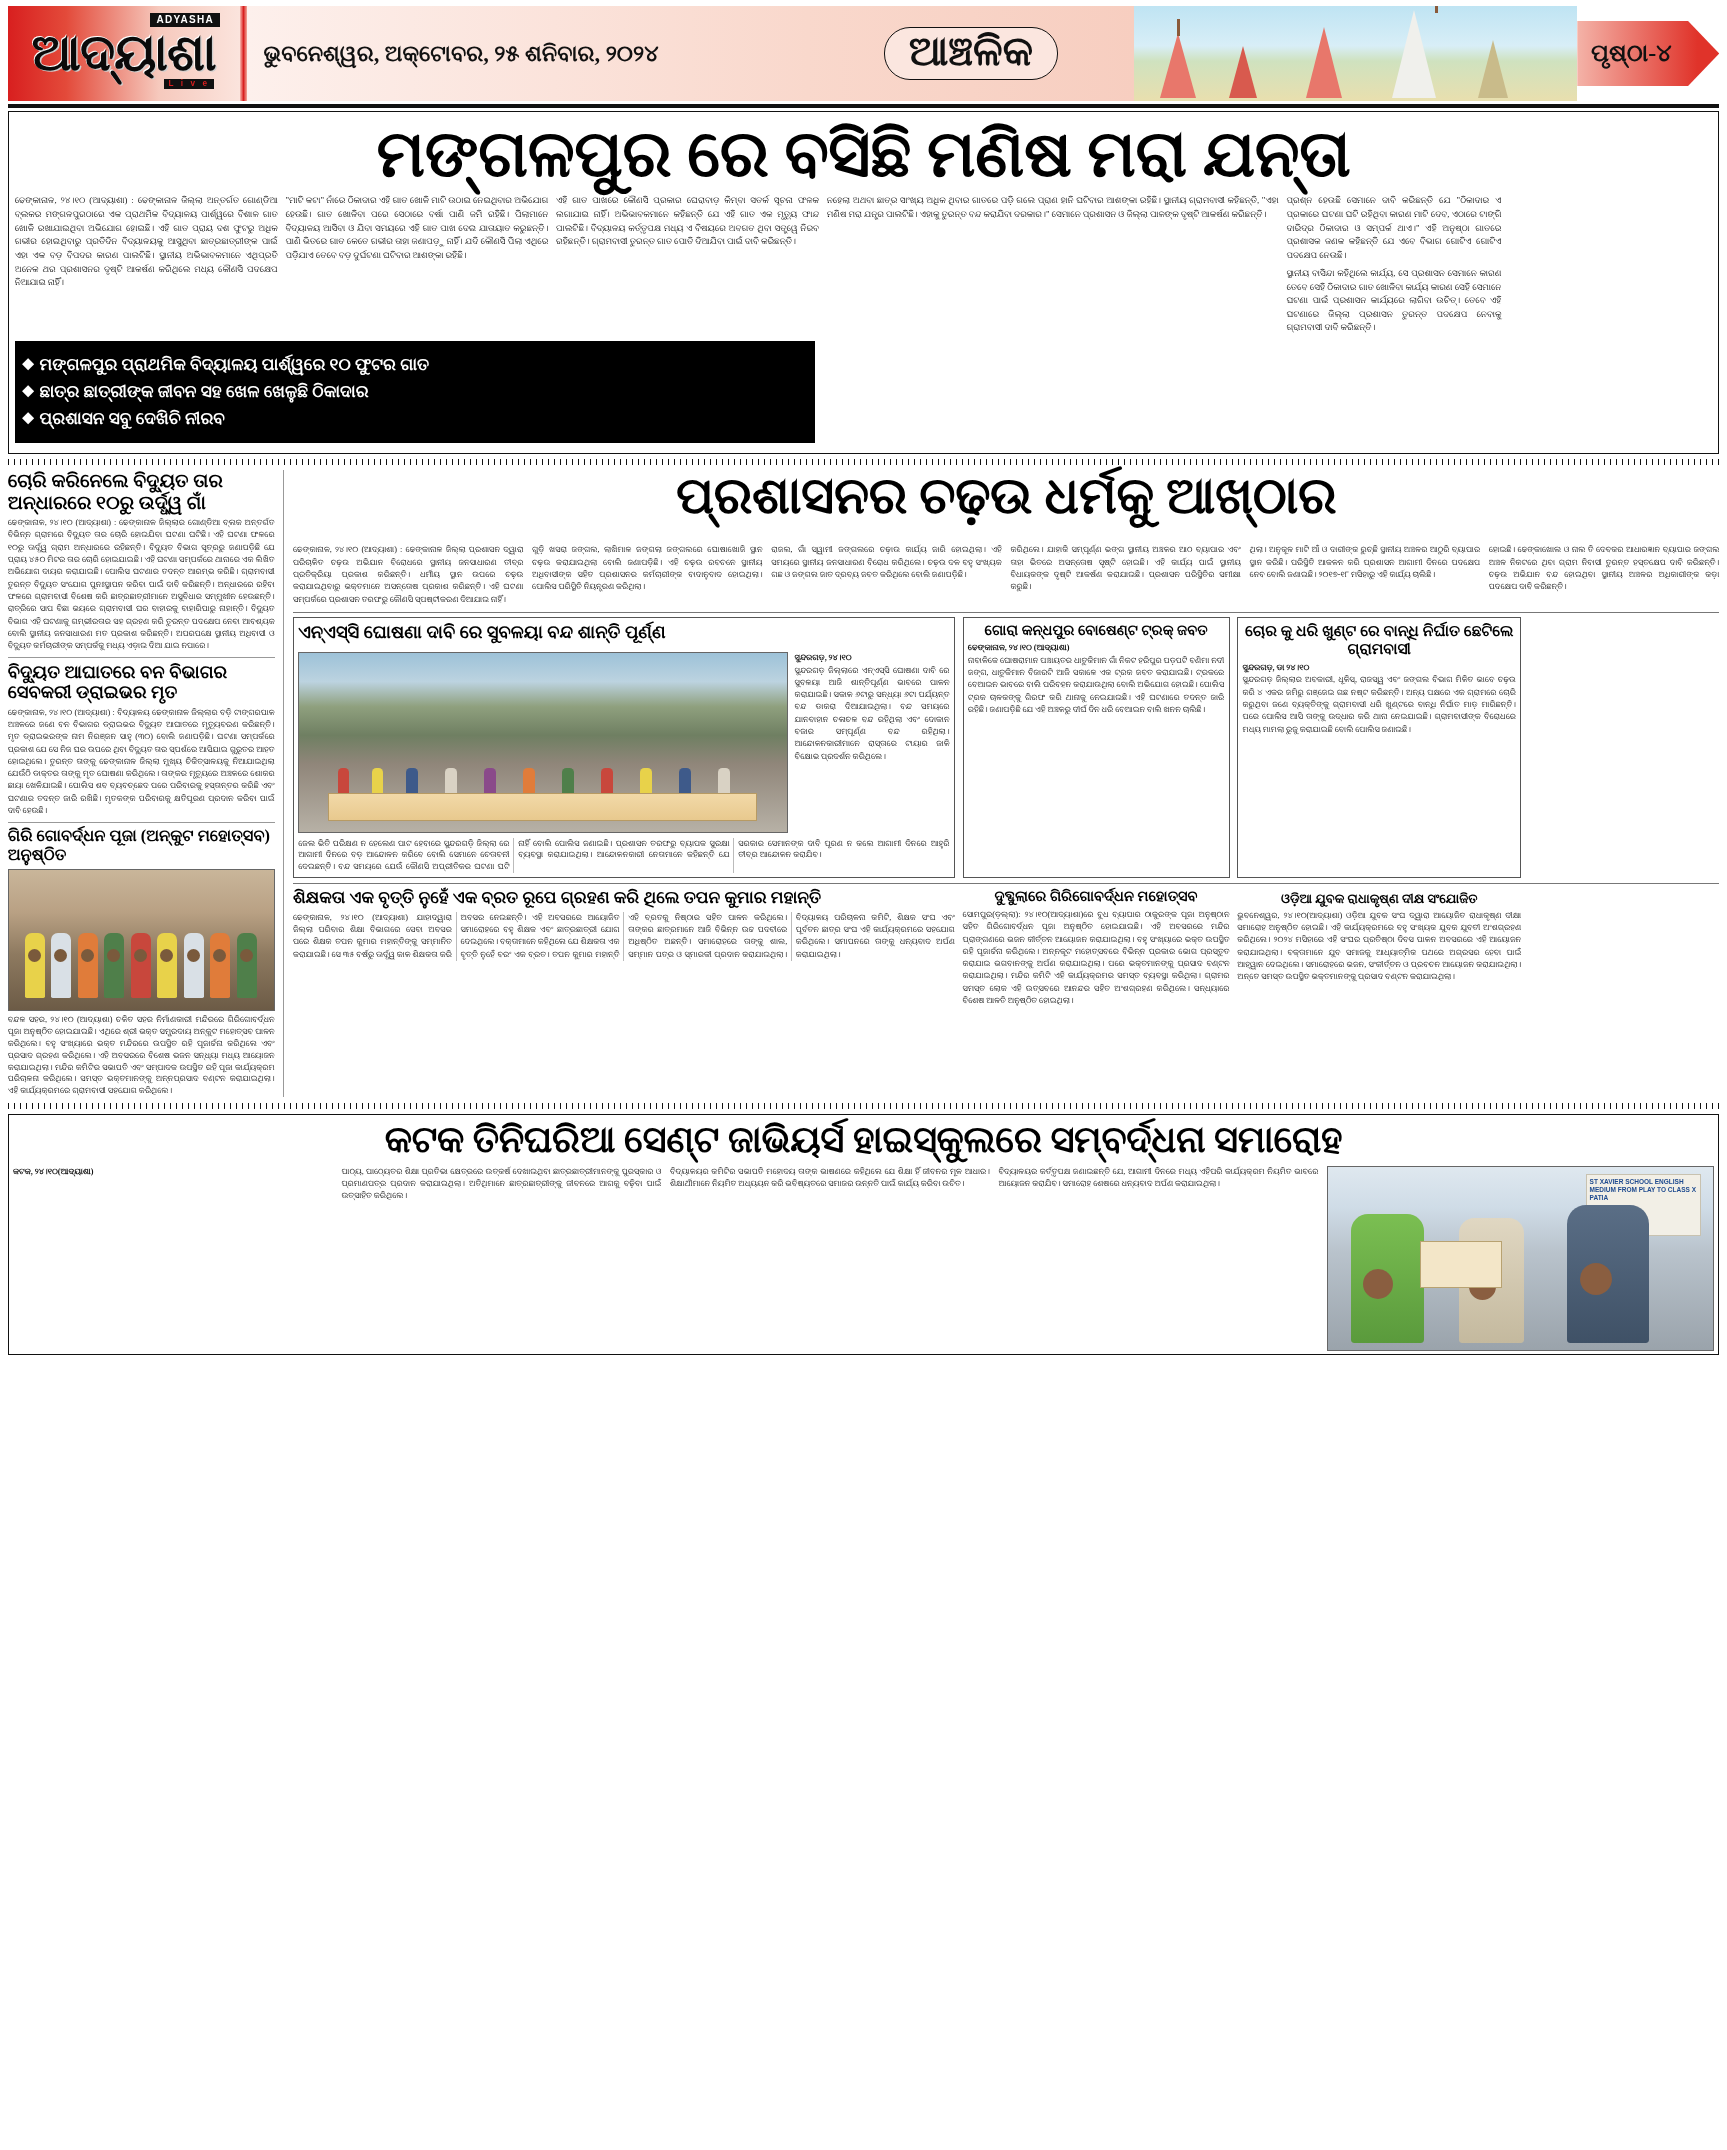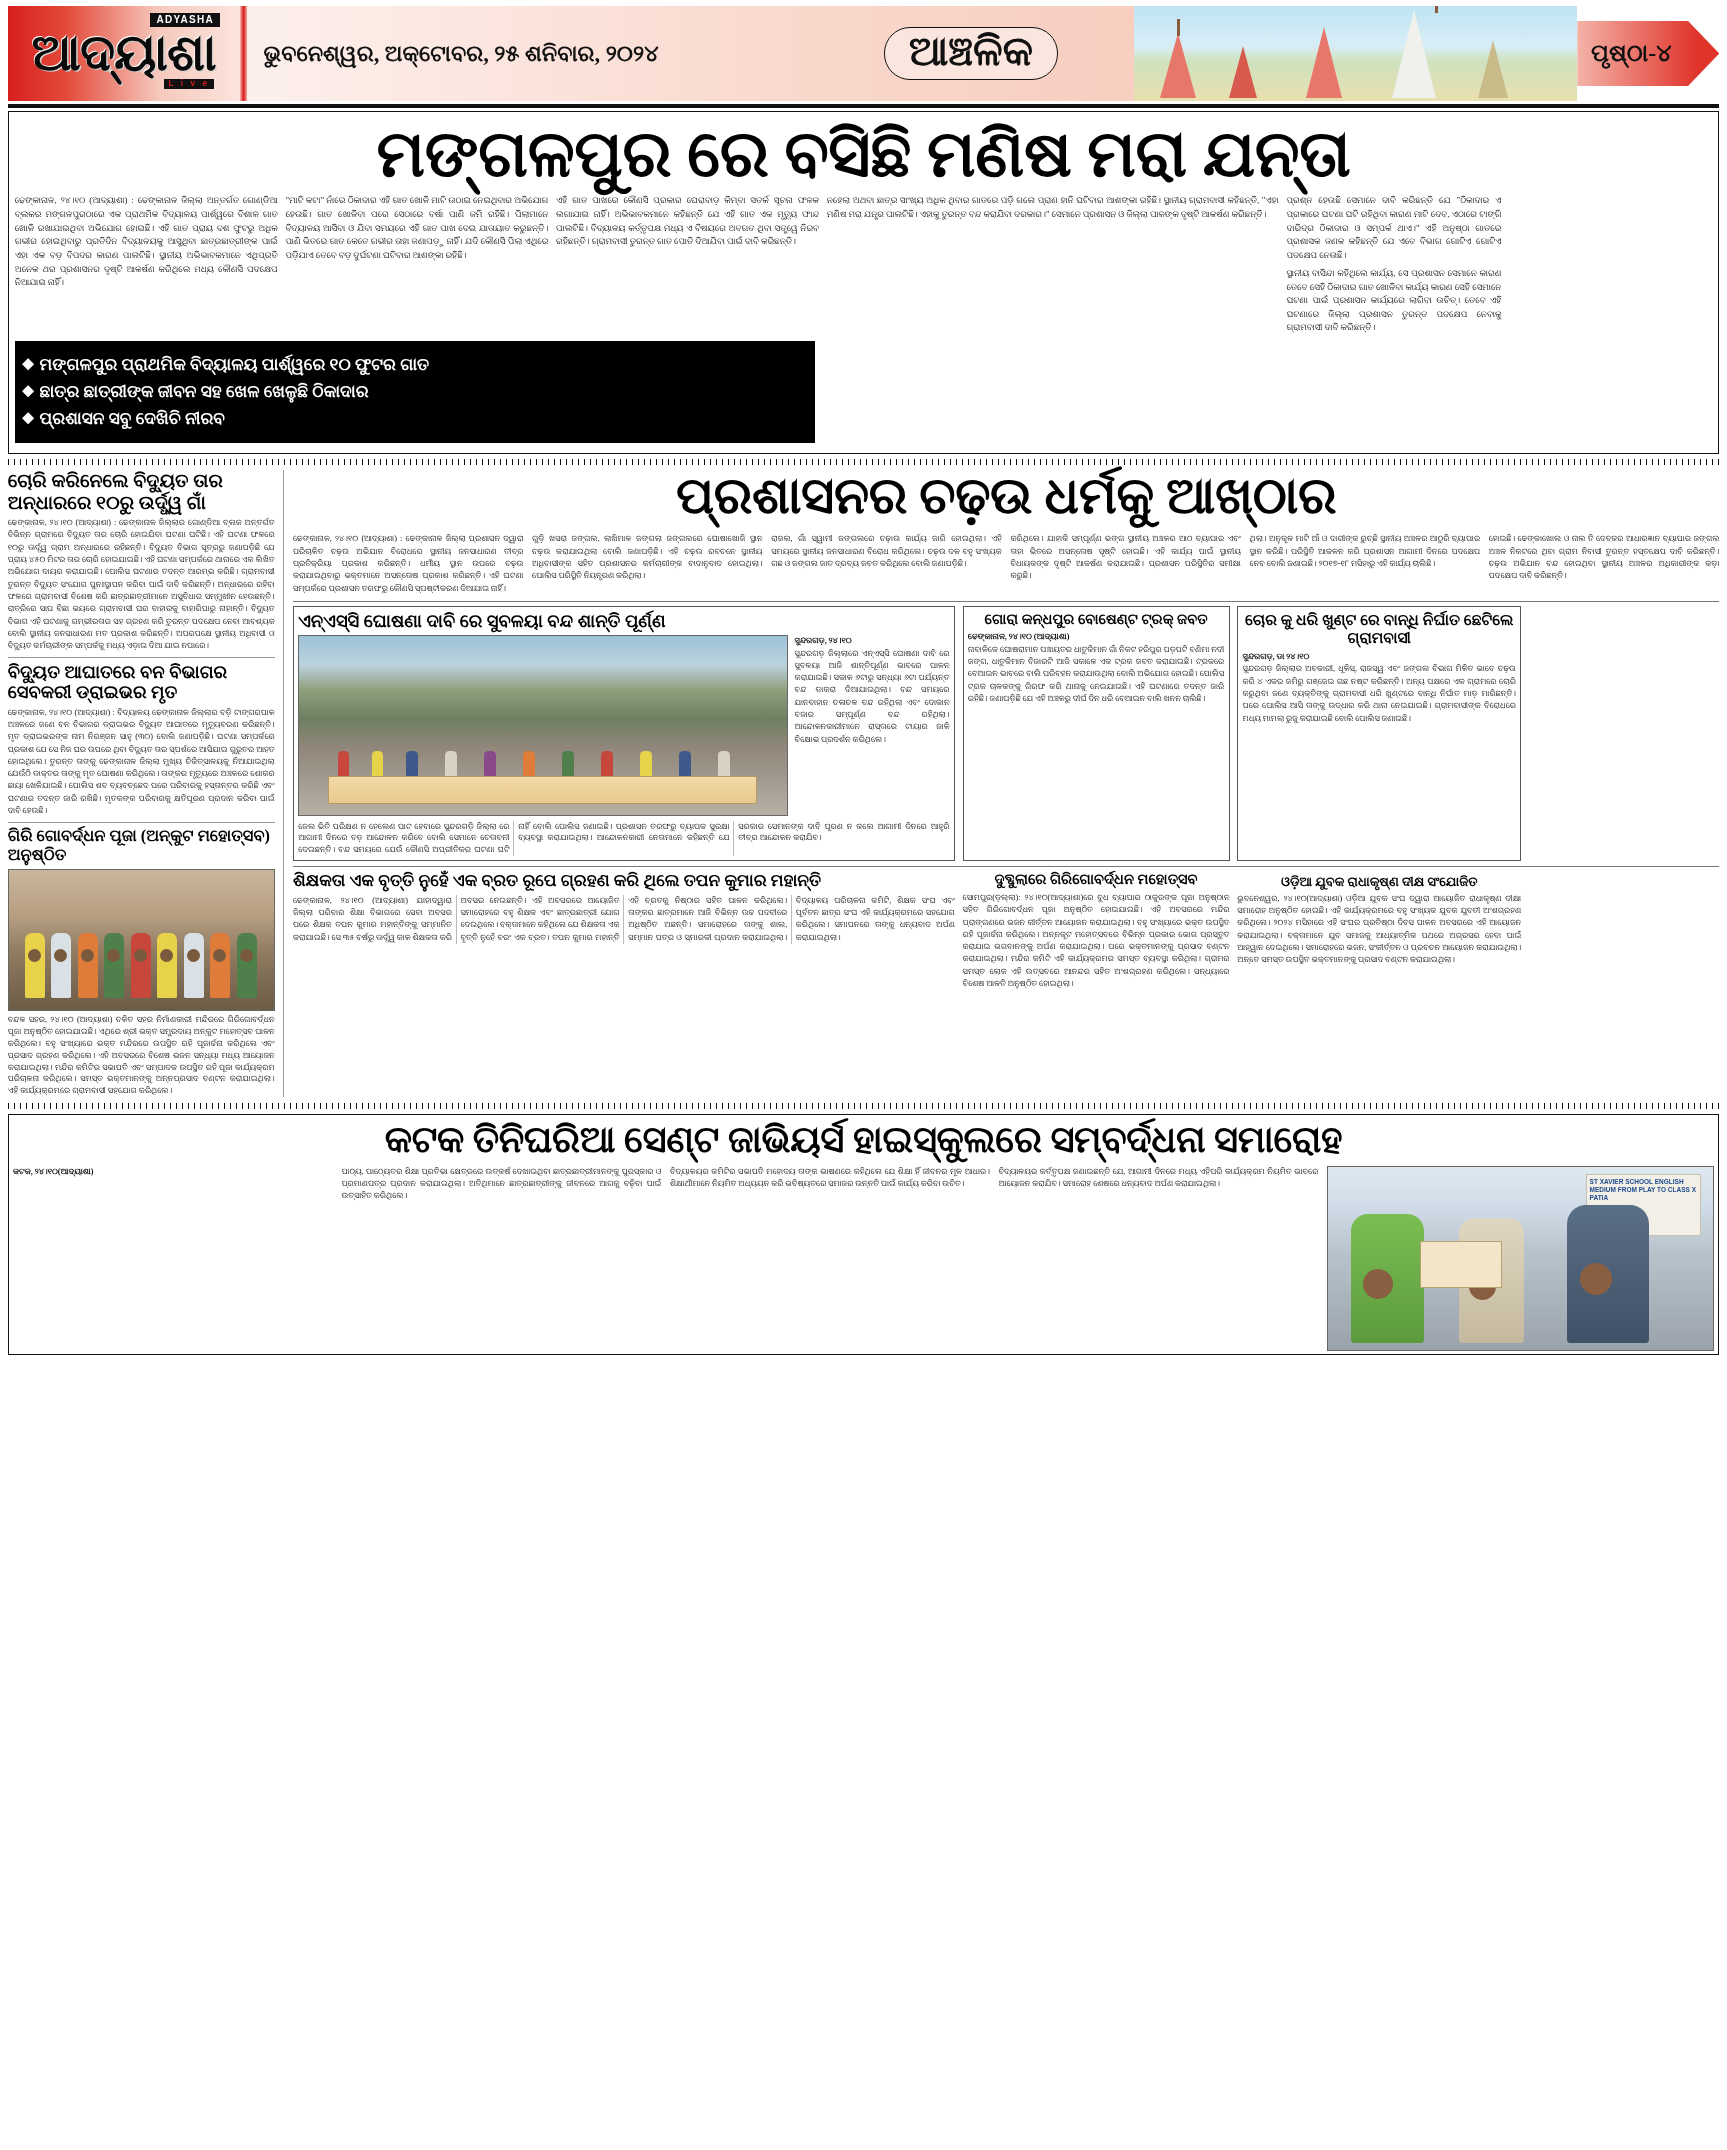--- a/index.html
+++ b/index.html
@@ -423,36 +423,36 @@
           <div class="head" style="left:77.2%;bottom:34%"></div>
         <div class="person" style="left:86%;background:#4f7f4a"></div>
           <div class="head" style="left:87.2%;bottom:34%"></div>
       </div>
       <p class="caption" style="margin-top:3.4px">ବନ୍ଦଳ ସହର, ୨୪।୧୦ (ଆଦ୍ୟାଶା) ଚଳିତ ସହର ନିର୍ମାଣକାରୀ ମନ୍ଦିରରେ ଗିରିଗୋବର୍ଦ୍ଧନ ପୂଜା ଅନୁଷ୍ଠିତ ହୋଇଯାଇଛି। ଏଥିରେ ଶ୍ରୀ ଭକ୍ତ ସମ୍ପ୍ରଦାୟ ଅନ୍କୁଟ ମହୋତ୍ସବ ପାଳନ କରିଥିଲେ। ବହୁ ସଂଖ୍ୟାରେ ଭକ୍ତ ମନ୍ଦିରରେ ଉପସ୍ଥିତ ରହି ପୂଜାର୍ଚ୍ଚନା କରିଥିଲେ ଏବଂ ପ୍ରସାଦ ଗ୍ରହଣ କରିଥିଲେ। ଏହି ଅବସରରେ ବିଶେଷ ଭଜନ ସନ୍ଧ୍ୟା ମଧ୍ୟ ଆୟୋଜନ କରାଯାଇଥିଲା। ମନ୍ଦିର କମିଟିର ସଭାପତି ଏବଂ ସମ୍ପାଦକ ଉପସ୍ଥିତ ରହି ପୂଜା କାର୍ଯ୍ୟକ୍ରମ ପରିଚାଳନା କରିଥିଲେ। ସମସ୍ତ ଭକ୍ତମାନଙ୍କୁ ଅନ୍ନପ୍ରସାଦ ବଣ୍ଟନ କରାଯାଇଥିଲା। ଏହି କାର୍ଯ୍ୟକ୍ରମରେ ଗ୍ରାମବାସୀ ସହଯୋଗ କରିଥିଲେ।</p>
     </div>
 
     <div class="mid-right">
       <div class="hl-mega" style="font-size:51px">ପ୍ରଶାସନର ଚଢ଼ଉ ଧର୍ମକୁ ଆଖ୍ଠାର</div>
 
-      <div class="band3" style="margin-top:10px;grid-template-columns:repeat(6,1fr)">
+      <div class="band3" style="margin-top:21px;grid-template-columns:repeat(6,1fr)">
         <p class="body-col tiny">ଢେଙ୍କାନାଳ, ୨୪।୧୦ (ଆଦ୍ୟାଶା) : ଢେଙ୍କାନାଳ ଜିଲ୍ଲା ପ୍ରଶାସନ ଦ୍ୱାରା ପରିଚାଳିତ ଚଢ଼ଉ ଅଭିଯାନ ବିରୋଧରେ ସ୍ଥାନୀୟ ଜନସାଧାରଣ ତୀବ୍ର ପ୍ରତିକ୍ରିୟା ପ୍ରକାଶ କରିଛନ୍ତି। ଧର୍ମୀୟ ସ୍ଥାନ ଉପରେ ଚଢ଼ଉ କରାଯାଇଥିବାରୁ ଭକ୍ତମାନେ ଅସନ୍ତୋଷ ପ୍ରକାଶ କରିଛନ୍ତି। ଏହି ଘଟଣା ସମ୍ପର୍କରେ ପ୍ରଶାସନ ତରଫରୁ କୌଣସି ସ୍ପଷ୍ଟୀକରଣ ଦିଆଯାଇ ନାହିଁ।</p>
         <p class="body-col tiny">ଗୁଡ଼ି ଖସରା ଜଙ୍ଗଲ, ଲାଖିମାଳ ଜଙ୍ଗଲା ଜଙ୍ଗଲରେ ଘୋଷାଖୋଜି ସ୍ଥାନ ଚଢ଼ଉ କରାଯାଇଥିଲା ବୋଲି ଜଣାପଡ଼ିଛି। ଏହି ଚଢ଼ଉ ରବଚନେ ସ୍ଥାନୀୟ ଅଧିବାସୀଙ୍କ ସହିତ ପ୍ରଶାସନର କର୍ମଚାରୀଙ୍କ ବାଦାନୁବାଦ ହୋଇଥିଲା। ପୋଲିସ ପରିସ୍ଥିତି ନିୟନ୍ତ୍ରଣ କରିଥିଲା।</p>
         <p class="body-col tiny">ରାଜଲ, ଗାଁ ସ୍ୱାମୀ ଜଙ୍ଗଲରେ ଚଢ଼ାଉ କାର୍ଯ୍ୟ ଜାରି ହୋଇଥିଲା। ଏହି ସମୟରେ ସ୍ଥାନୀୟ ଜନସାଧାରଣ ବିରୋଧ କରିଥିଲେ। ଚଢ଼ଉ ଦଳ ବହୁ ସଂଖ୍ୟକ ଗଛ ଓ ଜଙ୍ଗଲ ଜାତ ଦ୍ରବ୍ୟ ଜବତ କରିଥିଲେ ବୋଲି ଜଣାପଡ଼ିଛି।</p>
         <p class="body-col tiny">କରିଥିଲେ। ଯାହାକି ସମ୍ପୂର୍ଣ୍ଣ ଭଙ୍ଗ ସ୍ଥାନୀୟ ଅଞ୍ଚଳର ଆଠ ବ୍ୟାପାର ଏବଂ ତାହା ଭିତରେ ଅସନ୍ତୋଷ ସୃଷ୍ଟି ହୋଇଛି। ଏହି କାର୍ଯ୍ୟ ପାଇଁ ସ୍ଥାନୀୟ ବିଧାୟକଙ୍କ ଦୃଷ୍ଟି ଆକର୍ଷଣ କରାଯାଇଛି। ପ୍ରଶାସନ ପରିସ୍ଥିତିର ସମୀକ୍ଷା କରୁଛି।</p>
         <p class="body-col tiny">ଥିଲା। ଅନୁକୂଳ ମାଟି ଆଁ ଓ ଦାରୀଙ୍କ ରୁଚ୍ଛି ସ୍ଥାନୀୟ ଅଞ୍ଚଳର ଆଠୁରି ବ୍ୟାପାର ସ୍ଥାନ କରିଛି। ପରିସ୍ଥିତି ଆକଳନ କରି ପ୍ରଶାସନ ଆଗାମୀ ଦିନରେ ପଦକ୍ଷେପ ନେବ ବୋଲି ଜଣାଇଛି। ୨୦୧୭-୧୮ ମସିହାରୁ ଏହି କାର୍ଯ୍ୟ ଚାଲିଛି।</p>
         <p class="body-col tiny">ହୋଇଛି। ଢେଙ୍କାଖୋଲ ଓ ନାଲ ତି ଦେବକର ଆଧାରଜ୍ଞାନ ବ୍ୟାପାର ଜଙ୍ଗଲ ଅଞ୍ଚଳ ନିକଟରେ ଥିବା ଗ୍ରାମ ନିବାସୀ ତୁରନ୍ତ ହସ୍ତକ୍ଷେପ ଦାବି କରିଛନ୍ତି। ଚଢ଼ଉ ଅଭିଯାନ ବନ୍ଦ ହୋଇଥିବା ସ୍ଥାନୀୟ ଅଞ୍ଚଳର ଅଧିକାରୀଙ୍କ କଡ଼ା ପଦକ୍ଷେପ ଦାବି କରିଛନ୍ତି।</p>
       </div>
 
       <div class="sep-h" style="border-top:0.9px solid #777;margin-top:6px"></div>
 
       <div style="display:grid;grid-template-columns:662px 267px 284px;gap:7.7px;margin-top:4.3px">
 
         <div class="panel-thin">
           <div class="hl-med" style="font-size:18px">ଏନ୍ଏସ୍ସି ଘୋଷଣା ଦାବି ରେ ସୁବଳୟା ବନ୍ଦ ଶାନ୍ତି ପୂର୍ଣ୍ଣ</div>
-          <div style="display:grid;grid-template-columns:1fr 155px;gap:6.9px;margin-top:4px">
+          <div style="display:grid;grid-template-columns:1fr 155px;gap:6.9px;margin-top:10px">
             <div class="photo-crowd" style="height:181px">
               <div class="figure" style="left:8%;background:#c8473c"></div>
               <div class="figure" style="left:15%;background:#e8d24a"></div>
               <div class="figure" style="left:22%;background:#3e5a8a"></div>
               <div class="figure" style="left:30%;background:#d9d2c4"></div>
               <div class="figure" style="left:38%;background:#8a4a8a"></div>
               <div class="figure" style="left:46%;background:#e07c3a"></div>
               <div class="figure" style="left:54%;background:#4f7f4a"></div>
               <div class="figure" style="left:62%;background:#c8473c"></div>
               <div class="figure" style="left:70%;background:#e8d24a"></div>

